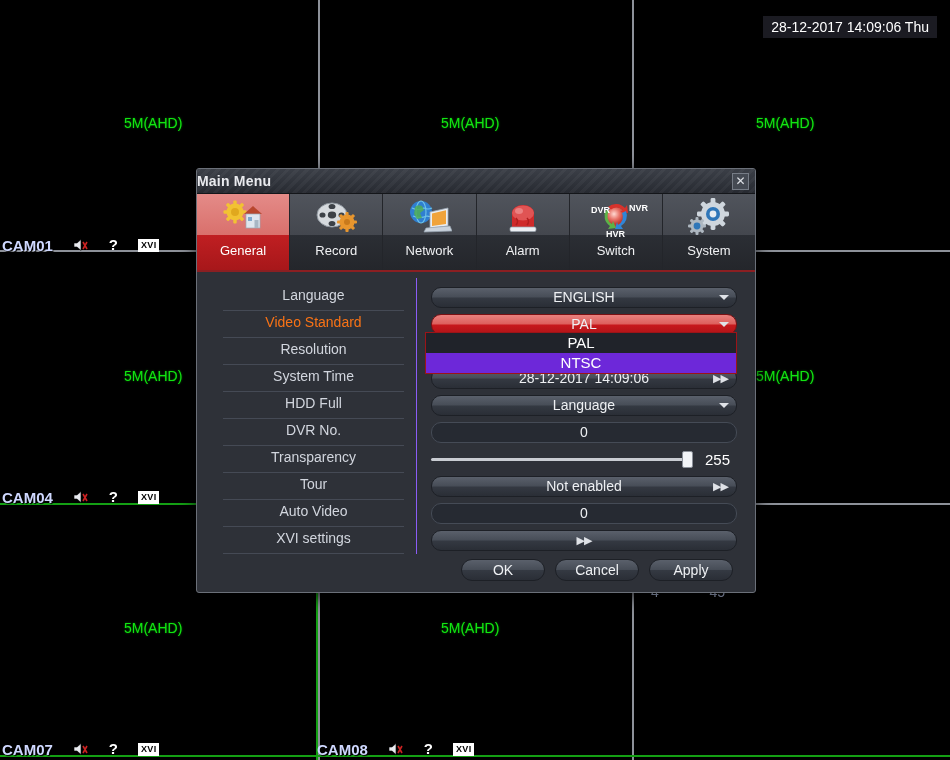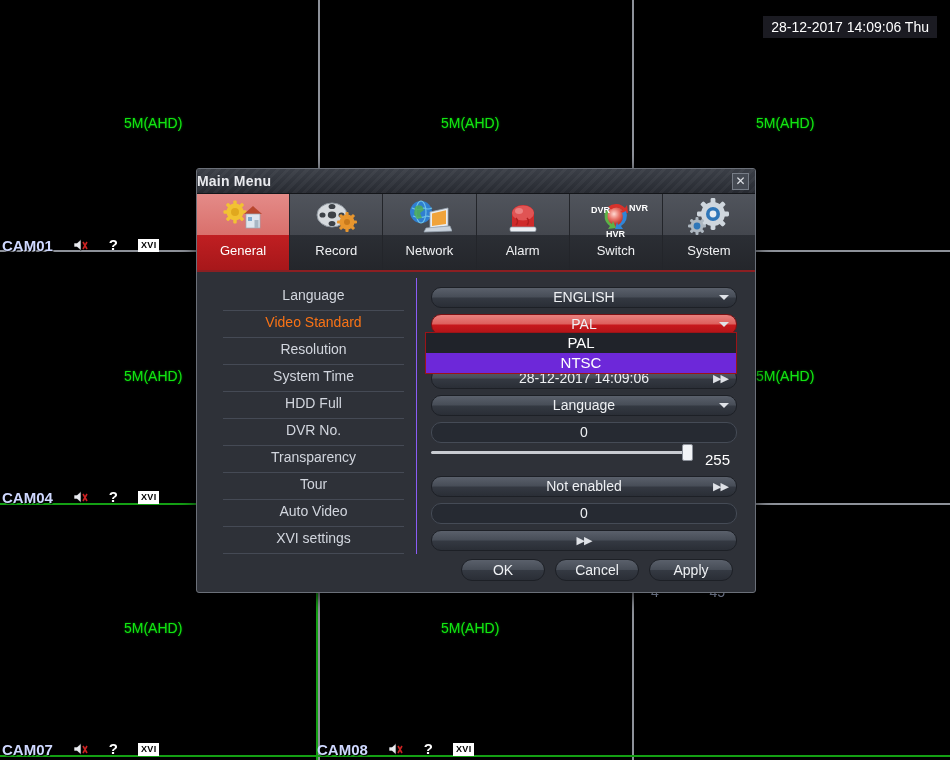--- a/index.html
+++ b/index.html
@@ -152,21 +152,21 @@
     border: 1px solid #9c1418; z-index: 40;
   }
   .dd-item {
     height: 20px; line-height: 20px; text-align: center;
     font-size: 15px; color: #fff; cursor: pointer;
   }
   .dd-item.plain { background: #20232a; }
   .dd-item.hot { background: #6d28d9; }
 
   
-  .slider-wrap { display: flex; align-items: flex-start; width: 100%; gap: 17px; }
+  .slider-wrap { display: flex; align-items: center; width: 100%; gap: 17px; }
   .slider-track {
     flex: 1; height: 3px; background: #c9ccd2; border-radius: 2px; position: relative;
   }
   .slider-knob {
     position: absolute; right: -5px; top: -7px; width: 11px; height: 17px;
     background: #f2f4f7; border-radius: 2px; border: 1px solid #8b9099;
   }
   .slider-val { color: #fff; font-size: 15px; min-width: 32px; }
 
   

